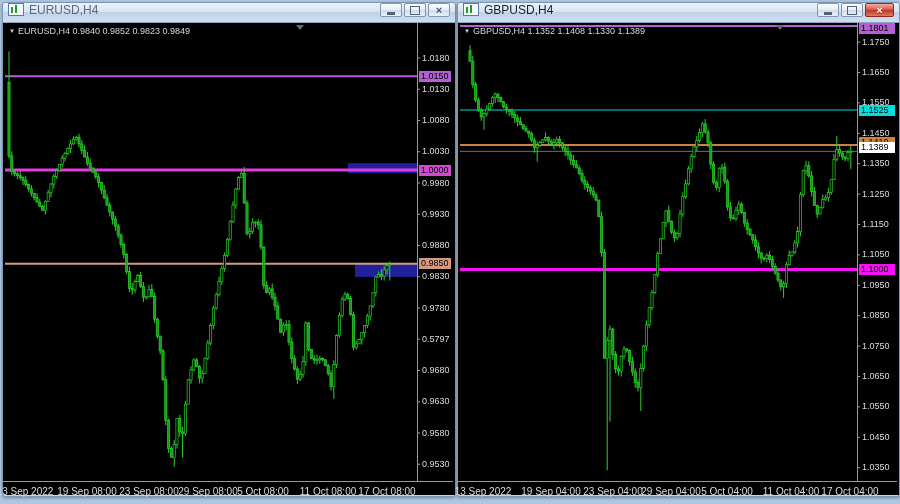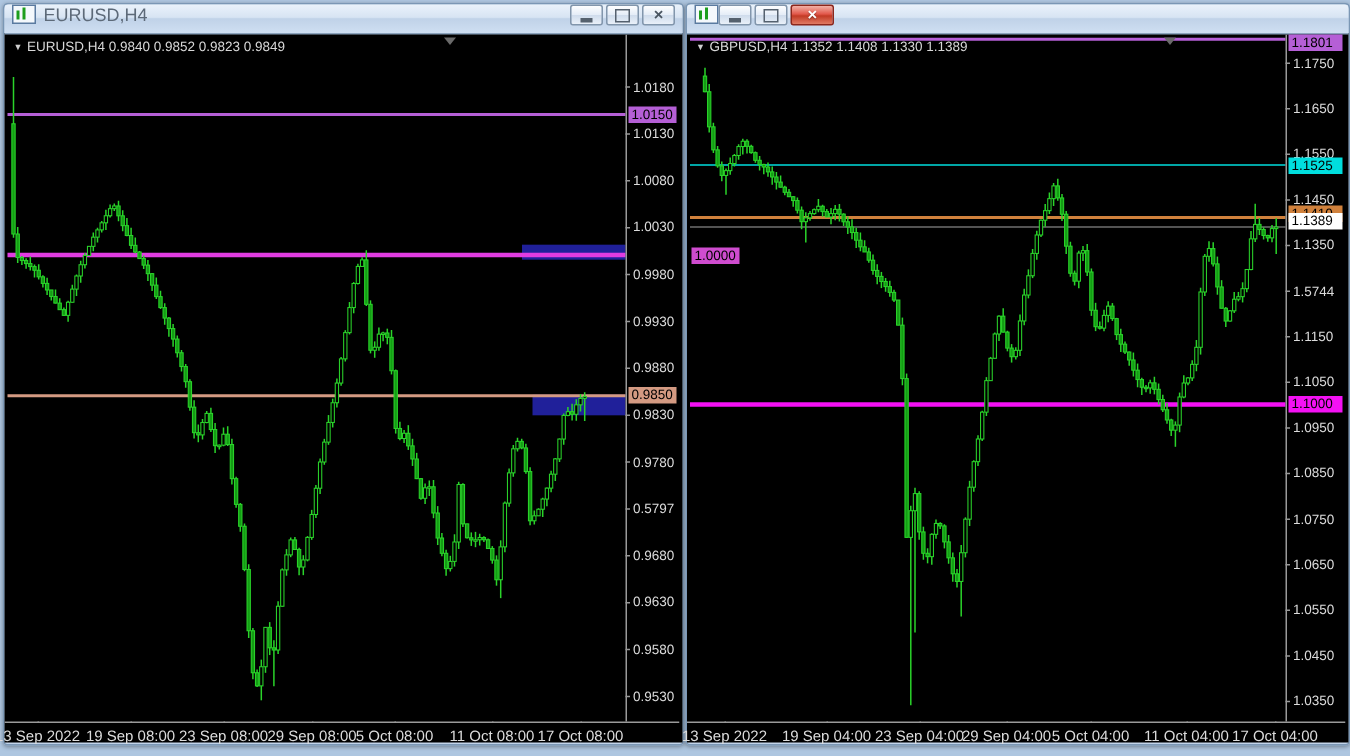--- a/index.html
+++ b/index.html
@@ -376,35 +376,36 @@
         <div class="ylab" style="left: 419px; top: 185.75px;">0.9930</div>
         <div class="ylab" style="left: 419px; top: 217px;">0.9880</div>
         <div class="ylab" style="left: 419px; top: 248.25px;">0.9830</div>
         <div class="ylab" style="left: 419px; top: 279.5px;">0.9780</div>
         <div class="ylab" style="left: 419px; top: 310.75px;">0.5797</div>
         <div class="ylab" style="left: 419px; top: 342px;">0.9680</div>
         <div class="ylab" style="left: 419px; top: 373.25px;">0.9630</div>
         <div class="ylab" style="left: 419px; top: 404.5px;">0.9580</div>
         <div class="ylab" style="left: 419px; top: 435.75px;">0.9530</div>
         <div class="ytag" style="left: 416px; top: 47.75px; background: rgb(181, 95, 214); color: rgb(0, 0, 0); min-width: 28px;">1.0150</div>
-        <div class="ytag" style="left: 416px; top: 141.5px; background: rgb(207, 76, 207); color: rgb(0, 0, 0); min-width: 28px; margin-left: 42px;">1.0000</div>
+        <div class="ytag" style="left: 416px; top: 141.5px; background: rgb(207, 76, 207); color: rgb(0, 0, 0); min-width: 28px;">1.0000</div>
         <div class="ytag" style="left: 416px; top: 235.25px; background: rgb(212, 154, 130); color: rgb(0, 0, 0); min-width: 28px;">0.9850</div>
         <div class="tlab" style="left: 22px; top: 463px;">13 Sep 2022</div>
         <div class="tlab" style="left: 84px; top: 463px;">19 Sep 08:00</div>
         <div class="tlab" style="left: 146px; top: 463px;">23 Sep 08:00</div>
         <div class="tlab" style="left: 205px; top: 463px;">29 Sep 08:00</div>
         <div class="tlab" style="left: 260px; top: 463px;">5 Oct 08:00</div>
         <div class="tlab" style="left: 325px; top: 463px; text-align: center;">11 Oct 08:00</div>
         <div class="tlab" style="left: 384px; top: 463px;">17 Oct 08:00</div>
       </div>
   </div>
 
   <div class="window" style="left:457px;width:441px;height:493px;">
     <div class="titlebar">
       <span class="appicon"></span>
+      <span class="wtitle active">GBPUSD,H4</span>
       <span class="btns">
         <button class="winbtn">
             <span class="bar"></span>
           </button>
         <button class="winbtn">
             <span class="box"></span>
           </button>
         <button class="winbtn red">
             <span class="x">×</span>
           </button>
@@ -718,21 +719,21 @@
           <line x1="269.5" y1="458" x2="269.5" y2="461" stroke="#9a9a9a"></line>
           <line x1="333.5" y1="458" x2="333.5" y2="461" stroke="#9a9a9a"></line>
           <line x1="392.5" y1="458" x2="392.5" y2="461" stroke="#9a9a9a"></line>
         </svg>
         <div class="shift" style="left: 318px; top: 2px;"></div>
         <div class="ylab" style="left: 404px; top: 13.6px;">1.1750</div>
         <div class="ylab" style="left: 404px; top: 44px;">1.1650</div>
         <div class="ylab" style="left: 404px; top: 74.4px;">1.1550</div>
         <div class="ylab" style="left: 404px; top: 104.8px;">1.1450</div>
         <div class="ylab" style="left: 404px; top: 135.2px;">1.1350</div>
-        <div class="ylab" style="left: 404px; top: 165.6px;">1.5744</div>
+        <div class="ylab" style="left: 404px; top: 165.6px;">1.1250</div>
         <div class="ylab" style="left: 404px; top: 196px;">1.1150</div>
         <div class="ylab" style="left: 404px; top: 226.4px;">1.1050</div>
         <div class="ylab" style="left: 404px; top: 256.8px;">1.0950</div>
         <div class="ylab" style="left: 404px; top: 287.2px;">1.0850</div>
         <div class="ylab" style="left: 404px; top: 317.6px;">1.0750</div>
         <div class="ylab" style="left: 404px; top: 348px;">1.0650</div>
         <div class="ylab" style="left: 404px; top: 378.4px;">1.0550</div>
         <div class="ylab" style="left: 404px; top: 408.8px;">1.0450</div>
         <div class="ylab" style="left: 404px; top: 439.2px;">1.0350</div>
         <div class="ytag" style="left: 401px; top: 0px; background: rgb(181, 95, 214); color: rgb(0, 0, 0); min-width: 32px;">1.1801</div>

